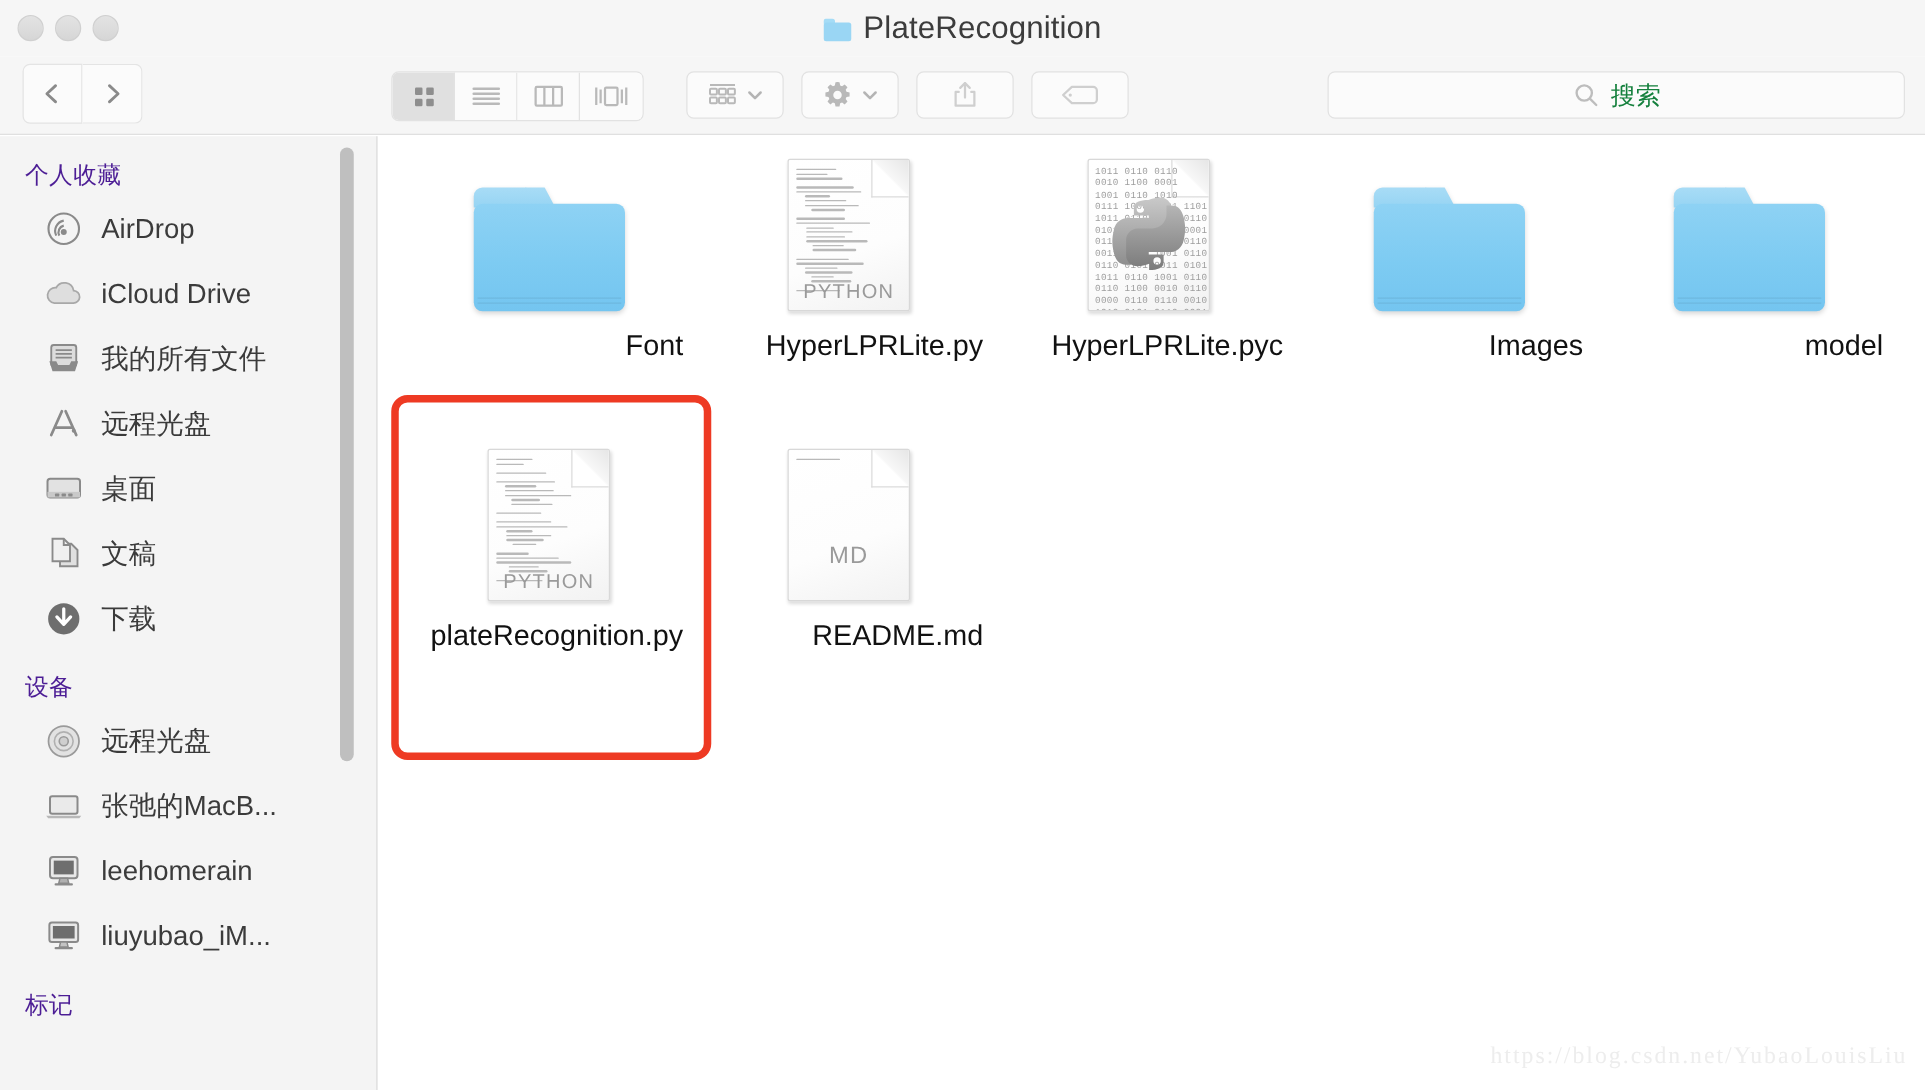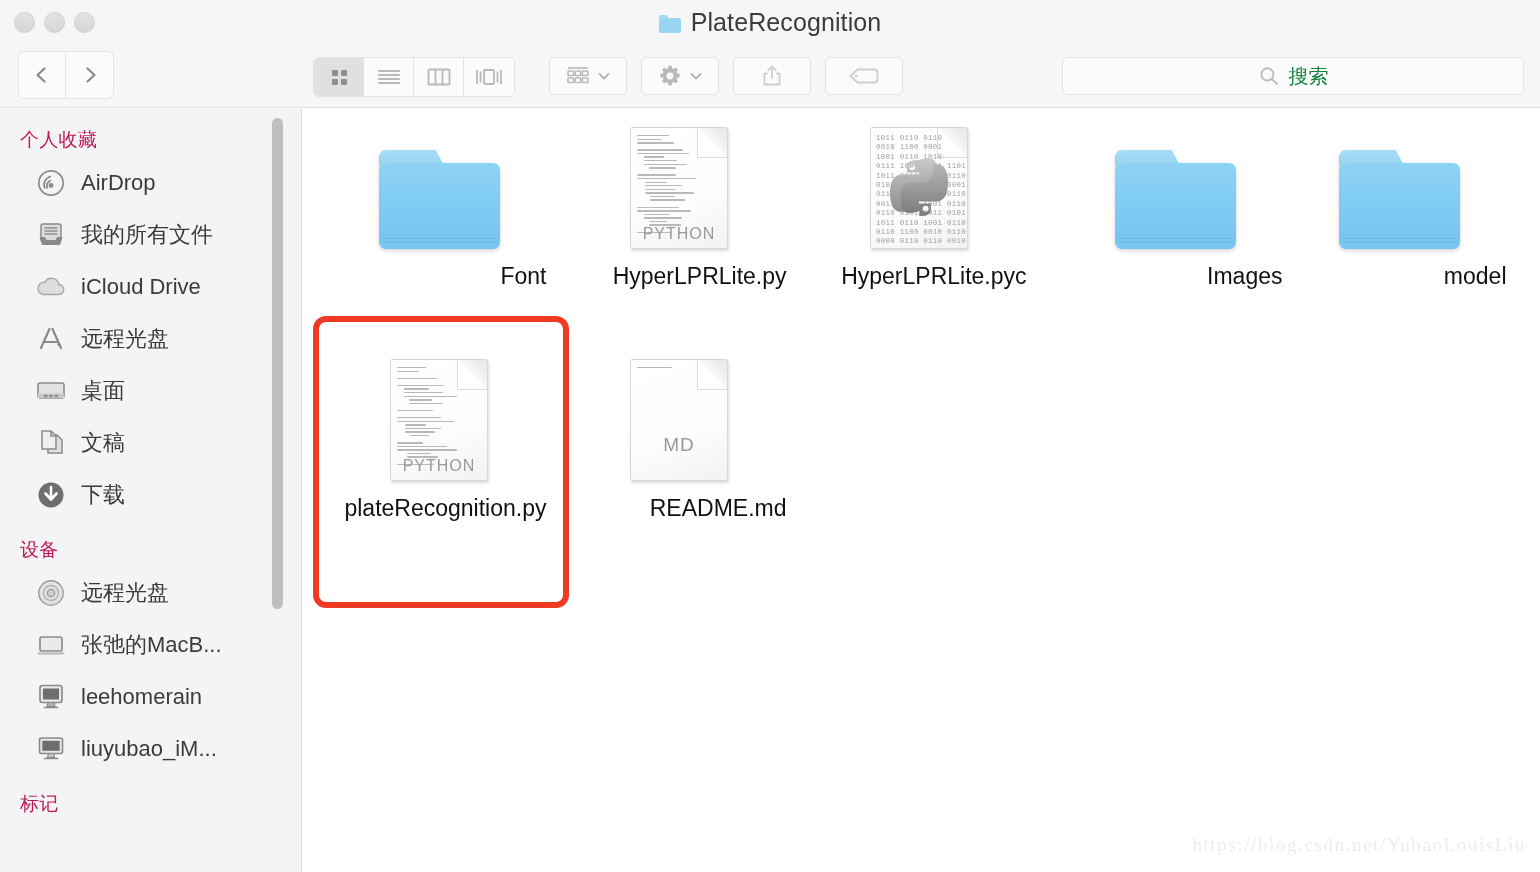--- a/index.html
+++ b/index.html
@@ -119,21 +119,21 @@
 
   
   .sidebar {
     position: absolute; top: 109px; left: 0;
     width: 302px; height: 763px;
     background: #f4f4f4;
     border-right: 1px solid #dcdcdc;
     overflow: hidden;
   }
   .sb-section {
-    font-size: 19px; color: #be185d; font-weight: 400;
+    font-size: 19px; color: #4c1d95; font-weight: 400;
     padding-left: 20px; margin-top: 16px; margin-bottom: 4px;
     letter-spacing: 0.3px;
   }
   .sb-section.first { margin-top: 18px; }
   .sb-item {
     display: flex; align-items: center;
     height: 52px;
     padding-left: 35px;
     gap: 14px;
   }
@@ -412,40 +412,40 @@
             <path d="M11.5 20.5a5.5 5.5 0 0 1 3.5-8"></path>
           </g>
           <circle cx="15" cy="17.5" r="2.4" fill="#8a8a8a"></circle>
         </svg>
       </span>
       <span class="sb-label">AirDrop</span>
     </div>
 
     <div class="sb-item">
       <span class="sb-icon">
+        <svg width="32" height="24" viewBox="0 0 32 24">
+          <path d="M8.5 19.5h15a5 5 0 0 0 .4-10 7.5 7.5 0 0 0-14-2.3 5 5 0 0 0-1.4 12.3z" fill="#dedede" stroke="#a8a8a8" stroke-width="1.4"></path>
+        </svg>
+      </span>
+      <span class="sb-label">iCloud Drive</span>
+    </div>
+
+    <div class="sb-item">
+      <span class="sb-icon">
         <svg width="30" height="28" viewBox="0 0 30 28">
           <rect x="5" y="3" width="20" height="17" rx="2" fill="#dcdcdc" stroke="#8a8a8a" stroke-width="1.5"></rect>
           <g stroke="#8a8a8a" stroke-width="1.4">
             <line x1="8.5" y1="7" x2="21.5" y2="7"></line>
             <line x1="8.5" y1="10" x2="21.5" y2="10"></line>
             <line x1="8.5" y1="13" x2="21.5" y2="13"></line>
           </g>
           <path d="M3.5 16l2.5 8h18l2.5-8h-5.5l-1.5 3h-9l-1.5-3z" fill="#8a8a8a"></path>
         </svg>
       </span>
       <span class="sb-label">我的所有文件</span>
-    </div>
-
-    <div class="sb-item">
-      <span class="sb-icon">
-        <svg width="32" height="24" viewBox="0 0 32 24">
-          <path d="M8.5 19.5h15a5 5 0 0 0 .4-10 7.5 7.5 0 0 0-14-2.3 5 5 0 0 0-1.4 12.3z" fill="#dedede" stroke="#a8a8a8" stroke-width="1.4"></path>
-        </svg>
-      </span>
-      <span class="sb-label">iCloud Drive</span>
     </div>
 
     <div class="sb-item">
       <span class="sb-icon">
         <svg width="30" height="28" viewBox="0 0 30 28">
           <g stroke="#8a8a8a" stroke-width="2.2" fill="none" stroke-linecap="round">
             <line x1="13.5" y1="4" x2="5" y2="23"></line>
             <line x1="16.5" y1="4" x2="25" y2="23"></line>
             <line x1="8.5" y1="17" x2="21.5" y2="17"></line>
           </g>
@@ -628,21 +628,21 @@
                 </linearGradient>
               </defs>
               <path d="M31.7 4c-6.8 0-11.6 1.4-11.6 6.6v5.8h11.9v2H15.4c-5.3 0-9.9 3.2-11.3 9.3-1.6 7-1.7 11.4 0 18.7 1.3 5.5 4.3 9.3 9.6 9.3h4.1v-7.1c0-6 5.2-11.3 11.3-11.3h11.8c5.1 0 9.2-4.2 9.2-9.3V10.6C50.1 5.7 46 2 41 2c-3.2 0-6.3 1-9.3 2zM25.3 8.3a2.9 2.9 0 1 1 0 5.9 2.9 2.9 0 0 1 0-5.9z" fill="url(#pg1)"></path>
               <path d="M32.3 60c6.8 0 11.6-1.4 11.6-6.6v-5.8H32v-2h16.6c5.3 0 9.9-3.2 11.3-9.3 1.6-7 1.7-11.4 0-18.7-1.3-5.5-4.3-9.3-9.6-9.3h-4.1v7.1c0 6-5.2 11.3-11.3 11.3H23.1c-5.1 0-9.2 4.2-9.2 9.3v12.4c0 4.9 4.1 8.6 9.1 8.6 3.2 0 6.3-1 9.3-2zM38.7 55.7a2.9 2.9 0 1 1 0-5.9 2.9 2.9 0 0 1 0 5.9z" fill="url(#pg2)"></path>
             </svg>
           </div>
         </div>
         <div class="cell-label">HyperLPRLite.pyc</div>
       </div>
 
-      <div class="cell" style="left:752px; top:10px;">
+      <div class="cell" style="left:736px; top:10px;">
         <div class="icon-area">
           <div class="folder">
             <div class="ftab"></div>
               <div class="fbody"></div>
             <div class="fline"></div>
               <div class="fline2"></div>
           </div>
         </div>
         <div class="cell-label">Images</div>
       </div>

